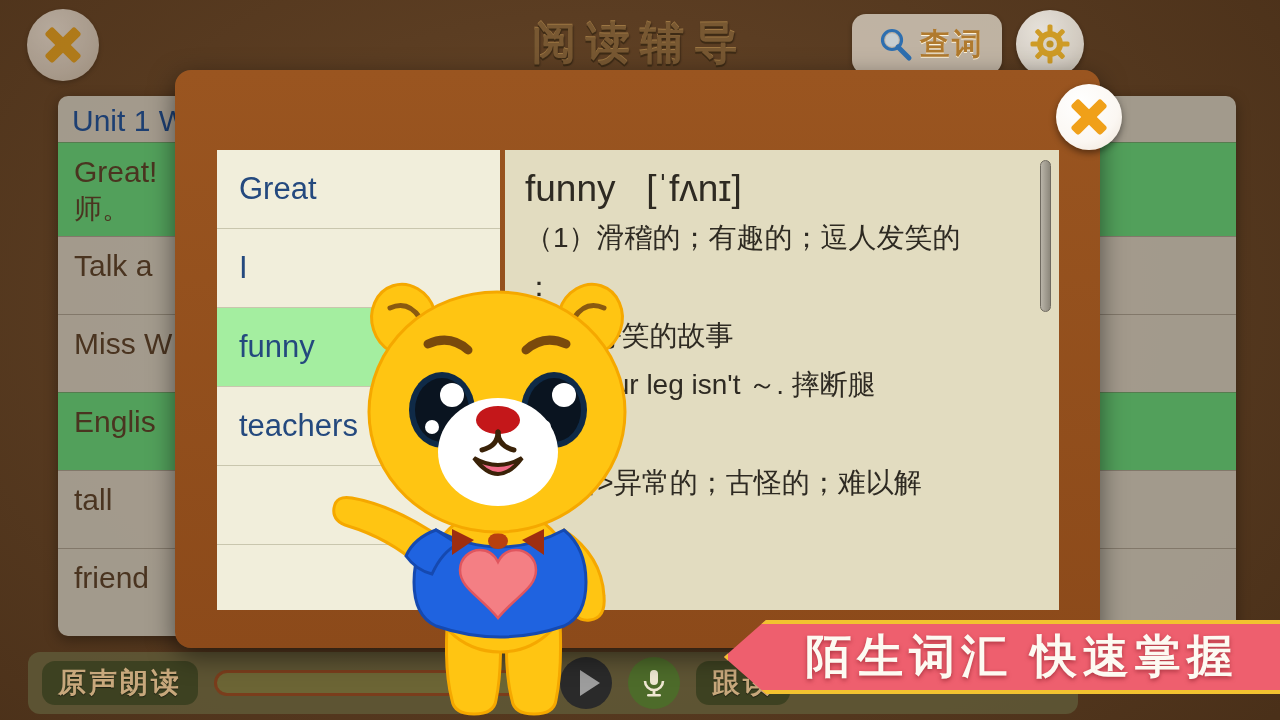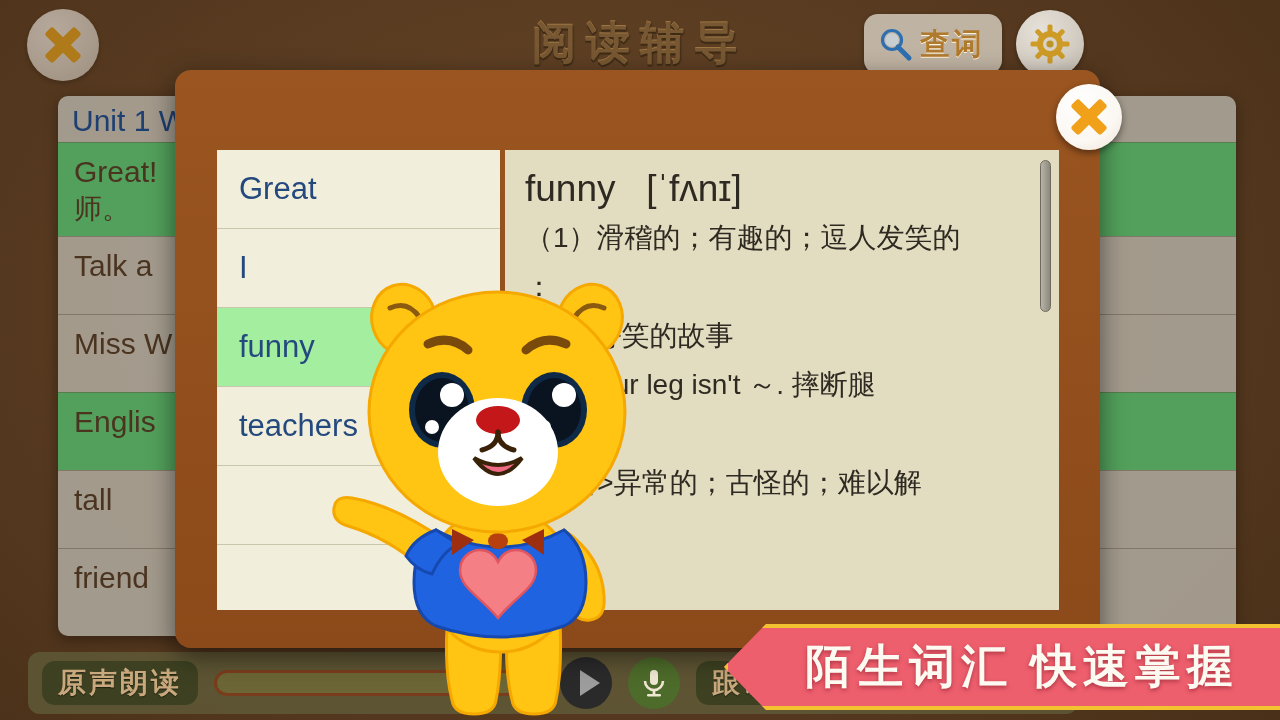--- a/index.html
+++ b/index.html
@@ -33,21 +33,21 @@
 
   #app-title {
     position:absolute; left:0; top:14px; width:1280px; text-align:center;
     font-size:44px; font-weight:bold; letter-spacing:10px;
     color:#7a5a33;
     text-shadow:0 2px 0 #3c2a15, 0 -1px 0 #a07a45, 1px 1px 2px rgba(0,0,0,.4);
     opacity:.95;
   }
 
   #search-word-btn {
-    position:absolute; right:110px; top:14px; height:60px; padding:0 18px 0 12px;
+    position:absolute; right:110px; top:14px; height:60px; padding:0 18px 0 24px;
     border-radius:14px; background:rgba(231,226,214,.72);
     box-shadow:0 2px 5px rgba(0,0,0,.3);
     display:flex; align-items:center; gap:6px;
   }
   #search-word-btn .lbl { font-size:30px; color:#b07a2e; font-weight:bold;
     text-shadow:0 1px 0 #fff3d8; letter-spacing:2px; }
 
   .gear { width:40px; height:40px; position:relative; }
   .gear svg { display:block; }
 
@@ -151,21 +151,21 @@
     width:11px; height:152px; border-radius:6px;
     background:linear-gradient(90deg,#b9b4a8,#8d887c); border:1px solid #6f6a60;
   }
 
   
   #mascot { position:absolute; left:332px; top:262px; width:330px; height:458px; z-index:12; }
   #mascot svg { display:block; }
 
   
   #promo-banner {
-    position:absolute; right:0; bottom:10px; width:556px; height:86px; z-index:15;
+    position:absolute; right:0; bottom:26px; width:556px; height:74px; z-index:15;
   }
   #promo-banner .shape {
     position:absolute; inset:0; background:#ee5f6e;
     border:4px solid #f2c230; border-right:none;
     clip-path:polygon(42px 0, 100% 0, 100% 100%, 42px 100%, 0 50%);
     box-shadow:0 3px 9px rgba(0,0,0,.4);
   }
   #promo-text {
     position:absolute; inset:0; display:flex; align-items:center; justify-content:center;
     padding-left:40px;

